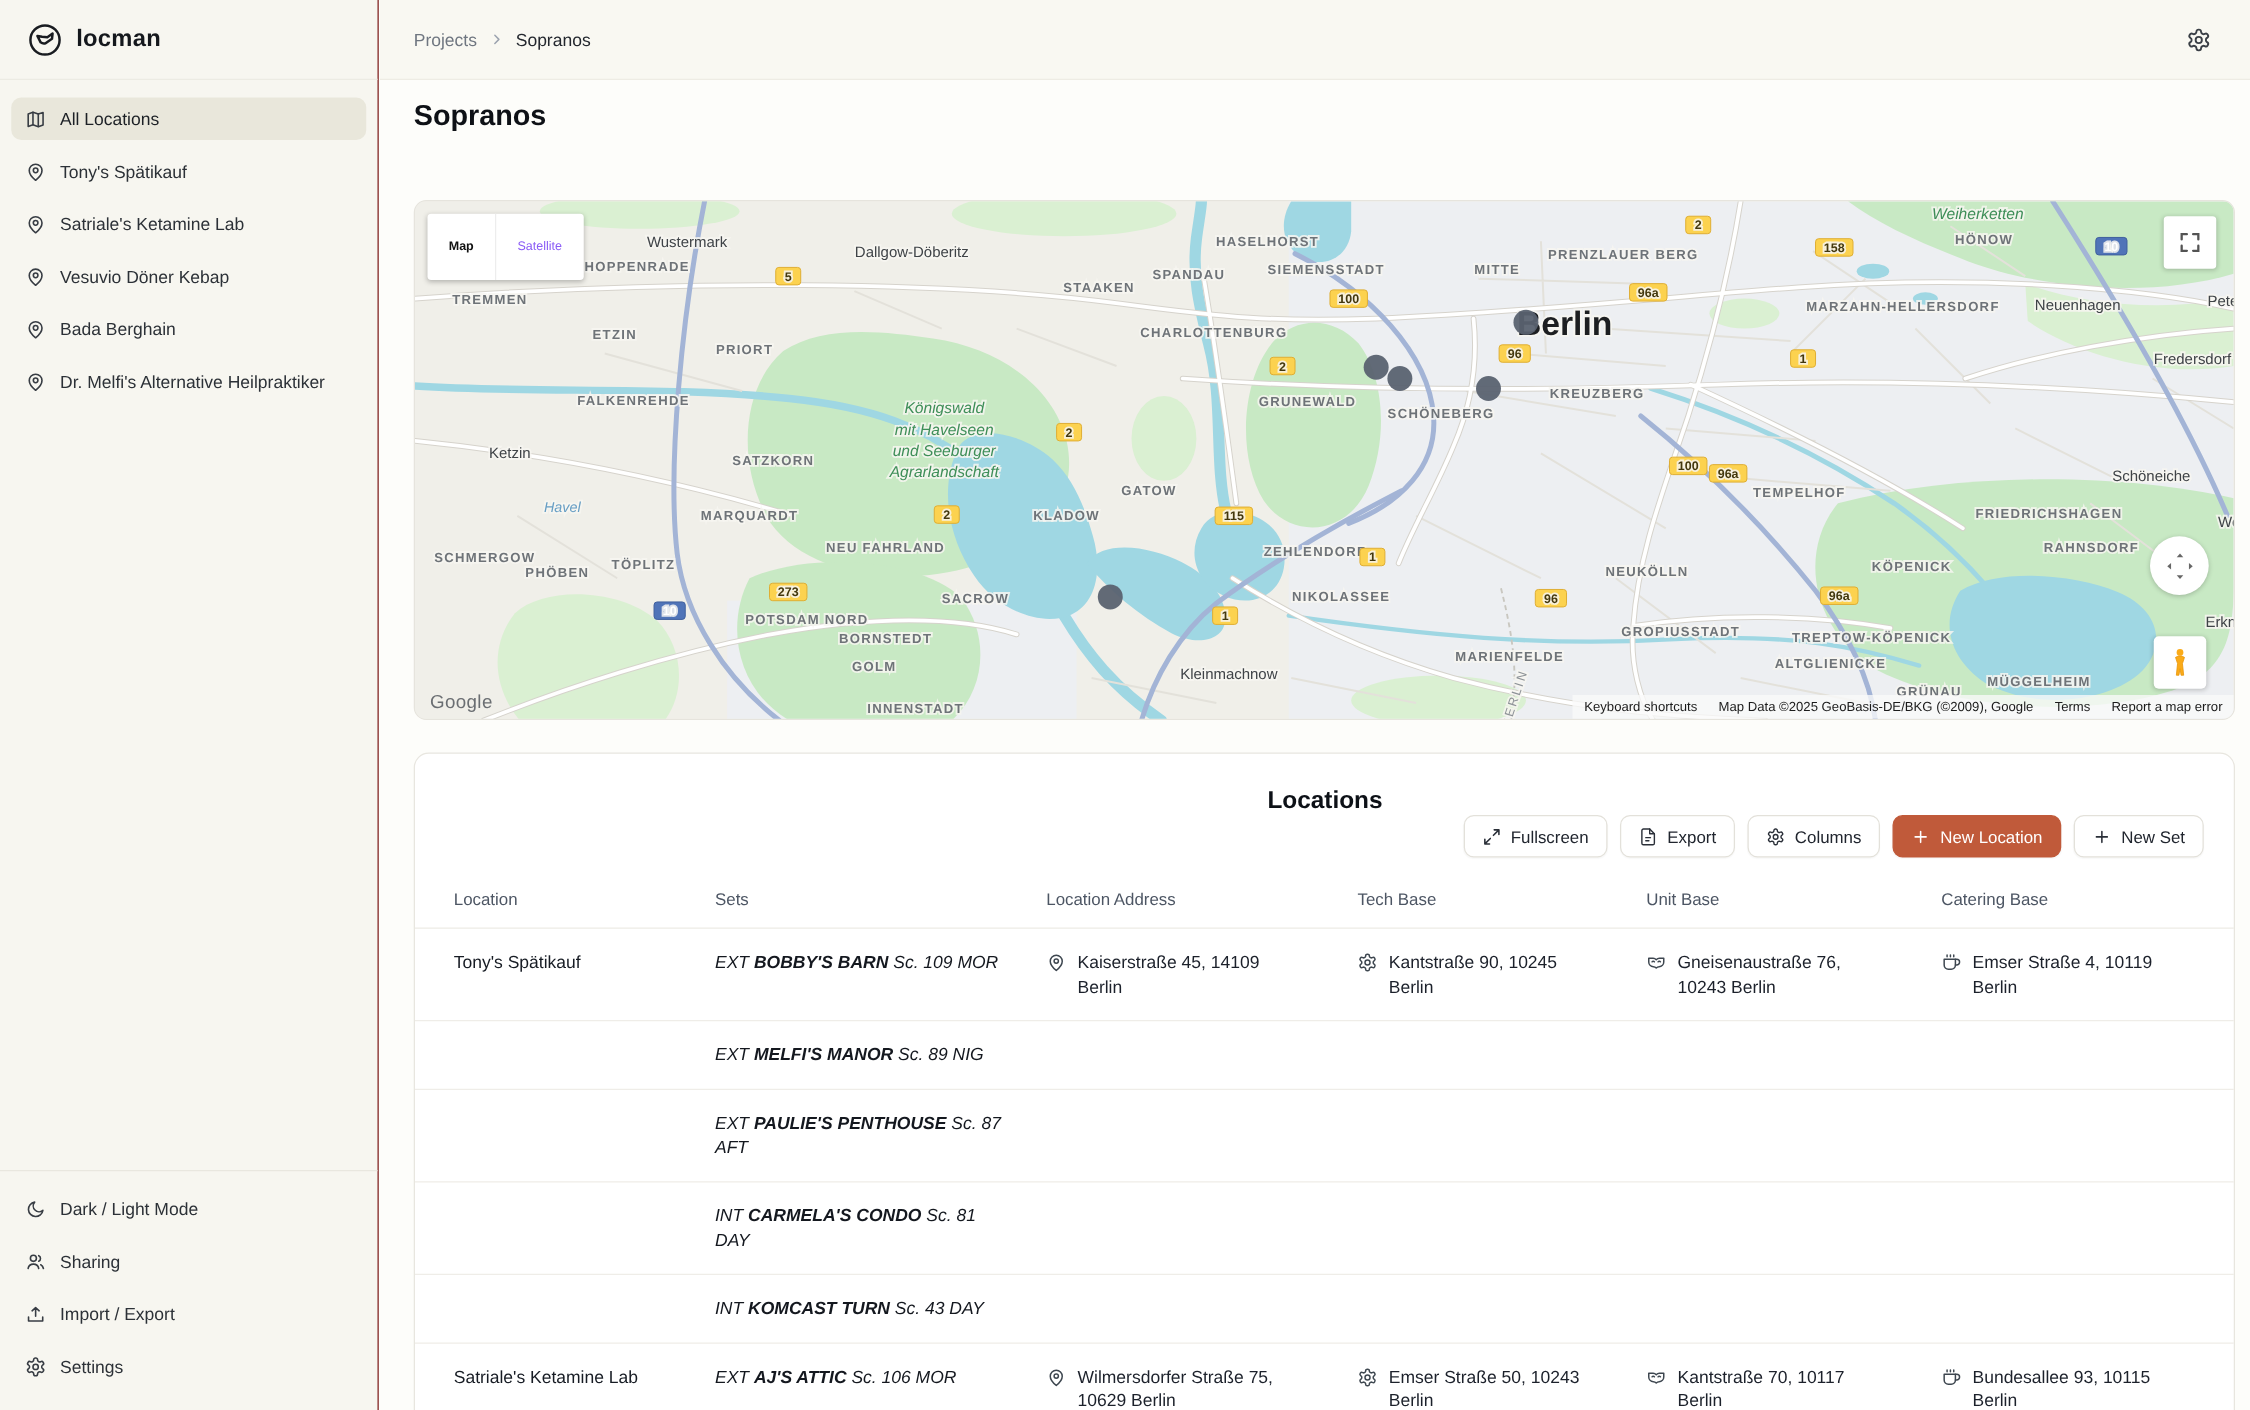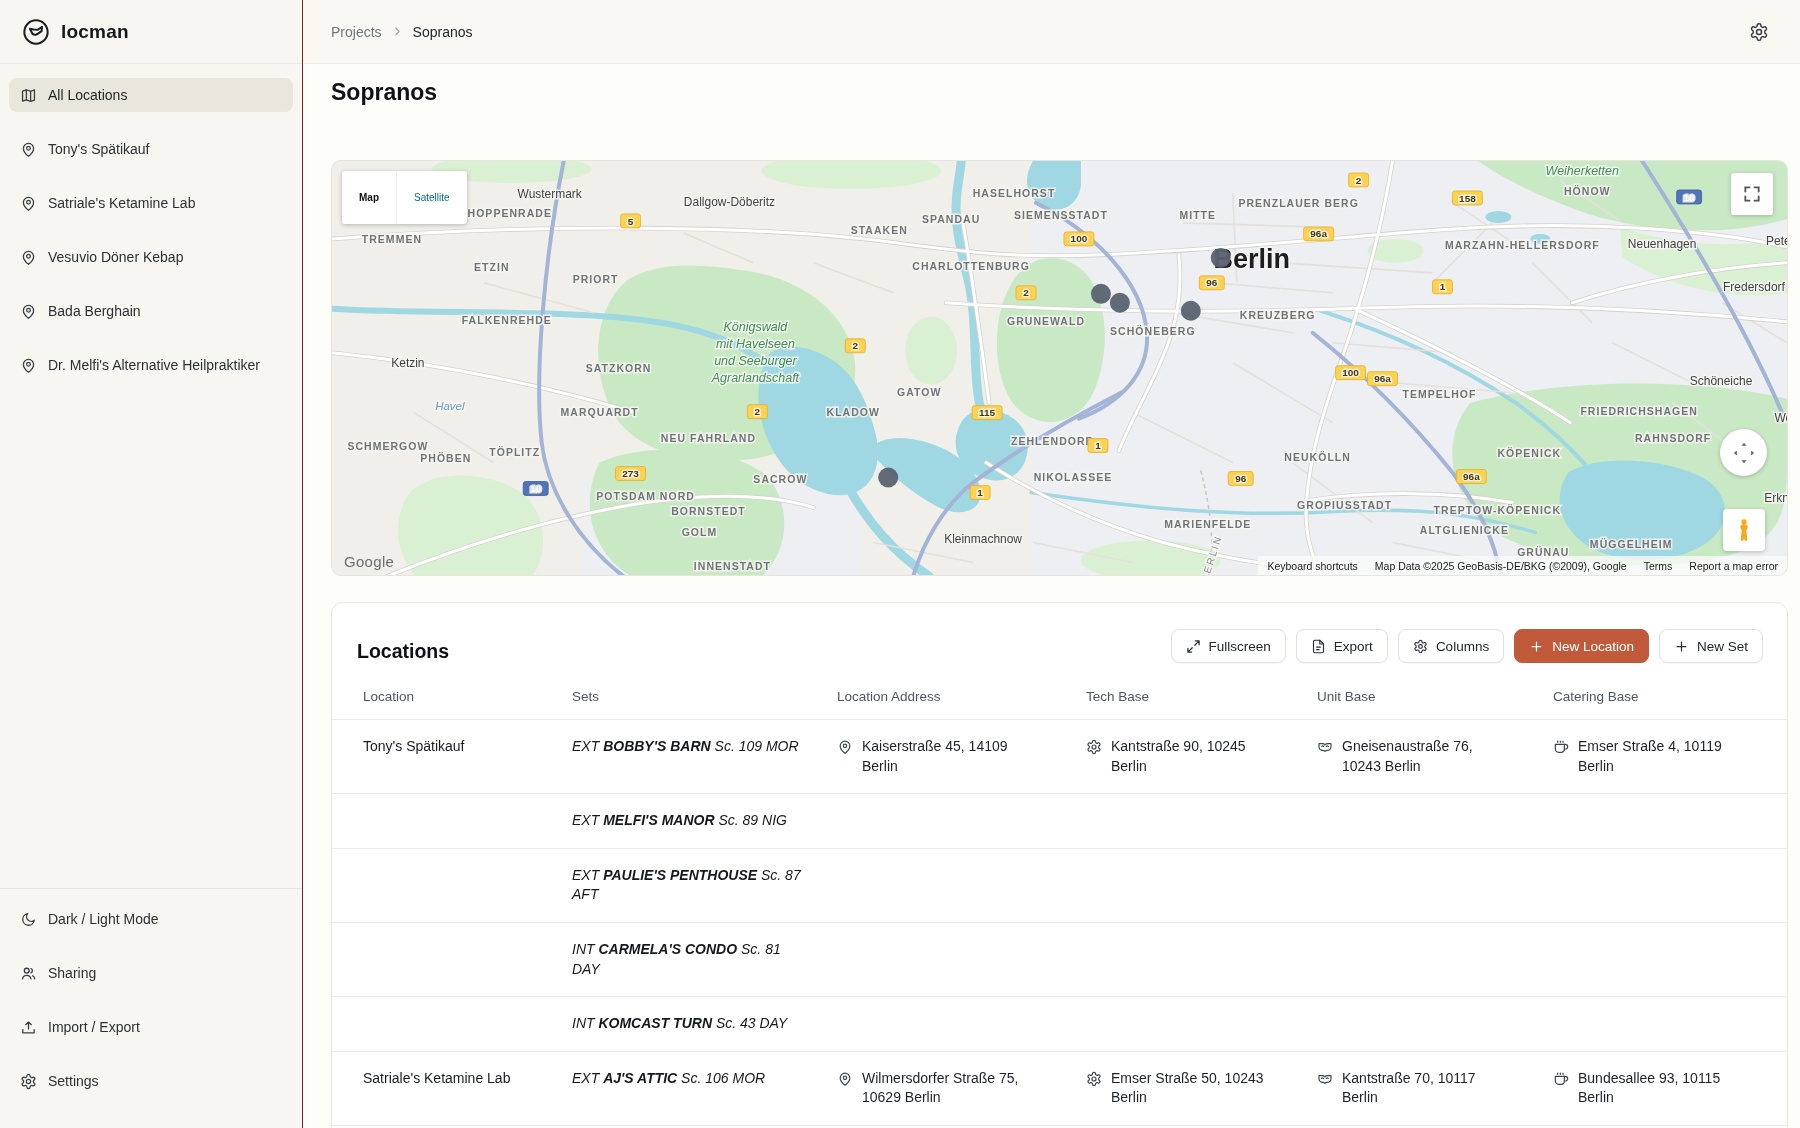--- a/index.html
+++ b/index.html
@@ -8,21 +8,21 @@
   .ic{width:17px;height:17px;flex:none;}
 
   
   .sidebar{position:absolute;left:0;top:0;width:303px;height:1128px;background:#f7f6f0;
     border-right:1px solid #7f1d1d;}
   .side-head{height:64px;display:flex;align-items:center;gap:11px;padding:0 22px;
     border-bottom:1px solid #ecebe3;}
   .logo-badge svg{width:28px;height:28px;display:block;}
   .logo-text{font-size:19px;font-weight:700;color:#15181d;letter-spacing:.2px;}
   .side-nav{padding:14px 9px 0;}
-  .side-item{display:flex;align-items:center;gap:11px;height:34px;margin-bottom:20px;
+  .side-item{display:flex;align-items:center;gap:11px;height:34px;margin-bottom:8px;
     padding:0 11px;border-radius:8px;font-size:14px;color:#2c3137;cursor:pointer;white-space:nowrap;}
   .side-item.active{background:#e9e7db;color:#1d2126;font-weight:500;}
   .side-item .ic{stroke:#383d44;}
   .side-foot{position:absolute;left:0;right:0;bottom:0;padding:13px 9px 10px;border-top:1px solid #e9e7df;}
 
   
   .topbar{position:absolute;left:304px;right:0;top:0;height:64px;background:#f9f8f2;
     border-bottom:1px solid #eeece4;display:flex;align-items:center;padding:0 28px 0 27px;}
   .crumb{display:flex;align-items:center;gap:9px;font-size:14px;color:#6f7680;}
   .crumb .chev{width:13px;height:13px;stroke:#9ca3af;}
@@ -55,40 +55,40 @@
   .hw{stroke:#a3b4d6;stroke-width:4;fill:none;stroke-linecap:round;}
   .wst{stroke:#9fd7e3;fill:none;stroke-linecap:round;}
   .bdg-y{fill:#fcd24f;stroke:#dfae33;stroke-width:.8;}
   .bdgt-y{font-size:10px;font-weight:700;fill:#43380e;stroke:none;}
   .bdg-b{fill:#5074b8;stroke:#3f5f9e;stroke-width:.8;}
   .bdgt-b{font-size:10px;font-weight:700;fill:#ffffff;stroke:none;}
   .mk{fill:#5a6270;fill-opacity:.95;}
   .map-type{position:absolute;top:10px;left:10px;height:53px;background:#fff;border-radius:3px;
     box-shadow:0 1px 4px rgba(0,0,0,.25);display:flex;font-size:10px;cursor:pointer;}
   .seg{display:flex;align-items:center;padding:0 17px;color:#111;}
-  .seg.sat{color:#0369a1;border-left:1px solid #ededed;}
+  .seg.sat{color:#8b5cf6;border-left:1px solid #ededed;}
   .seg.mapb{font-weight:700;}
   .fs-btn{position:absolute;top:12px;right:14px;width:42px;height:42px;background:#fff;border-radius:3px;
     box-shadow:0 1px 4px rgba(0,0,0,.22);display:grid;place-items:center;cursor:pointer;}
   .fs-btn svg{width:20px;height:20px;stroke:#545454;stroke-width:2.2;fill:none;}
   .pan-btn{position:absolute;top:268px;right:20px;width:47px;height:47px;border-radius:50%;background:#fff;
     box-shadow:0 1px 4px rgba(0,0,0,.22);display:grid;place-items:center;cursor:pointer;}
   .pan-btn svg{width:26px;height:26px;fill:#666;}
   .pegman{position:absolute;top:348px;right:22px;width:42px;height:42px;background:#fff;border-radius:4px;
     box-shadow:0 1px 4px rgba(0,0,0,.22);display:grid;place-items:center;cursor:pointer;}
   .pegman svg{width:26px;height:26px;}
   .glogo{position:absolute;left:12px;bottom:5px;font-size:15px;font-weight:500;color:#5f6368;
     opacity:.92;letter-spacing:.3px;}
   .attr{position:absolute;right:0;bottom:0;height:19px;display:flex;align-items:center;gap:17px;
     padding:0 9px;background:rgba(250,250,250,.78);font-size:10.5px;color:#1b1b1b;white-space:nowrap;}
 
   
   .loc-card{position:absolute;left:27px;top:538px;width:1457px;height:620px;background:#fff;
     border:1px solid #e8e6df;border-radius:12px;}
-  .loc-head{display:flex;align-items:flex-end;padding:26px 24px 0 25px;}
+  .loc-head{display:flex;align-items:center;padding:26px 24px 0 25px;flex-direction:column;}
   .loc-head h2{margin:0;font-size:19.5px;font-weight:700;color:#0d1117;}
   .toolbar{margin-left:auto;display:flex;gap:10px;}
   .btn{display:flex;align-items:center;gap:8px;height:34px;padding:0 14px;background:#fff;
     border:1px solid #e3e1da;border-radius:8px;font-size:13.5px;font-weight:500;color:#20252e;
     cursor:pointer;box-shadow:0 1px 1px rgba(20,20,20,.03);white-space:nowrap;}
   .btn .ic{width:15px;height:15px;stroke:#2a2f38;}
   .btn.primary{background:#C05A3A;border-color:#C05A3A;color:#fff;}
   .btn.primary .ic{stroke:#fff;}
   .grid{display:grid;grid-template-columns:209px 265px 249px 231px 236px 1fr;}
   .thead{margin-top:26px;padding:0 0 15px 31px;font-size:13.5px;font-weight:500;color:#4d5664;

